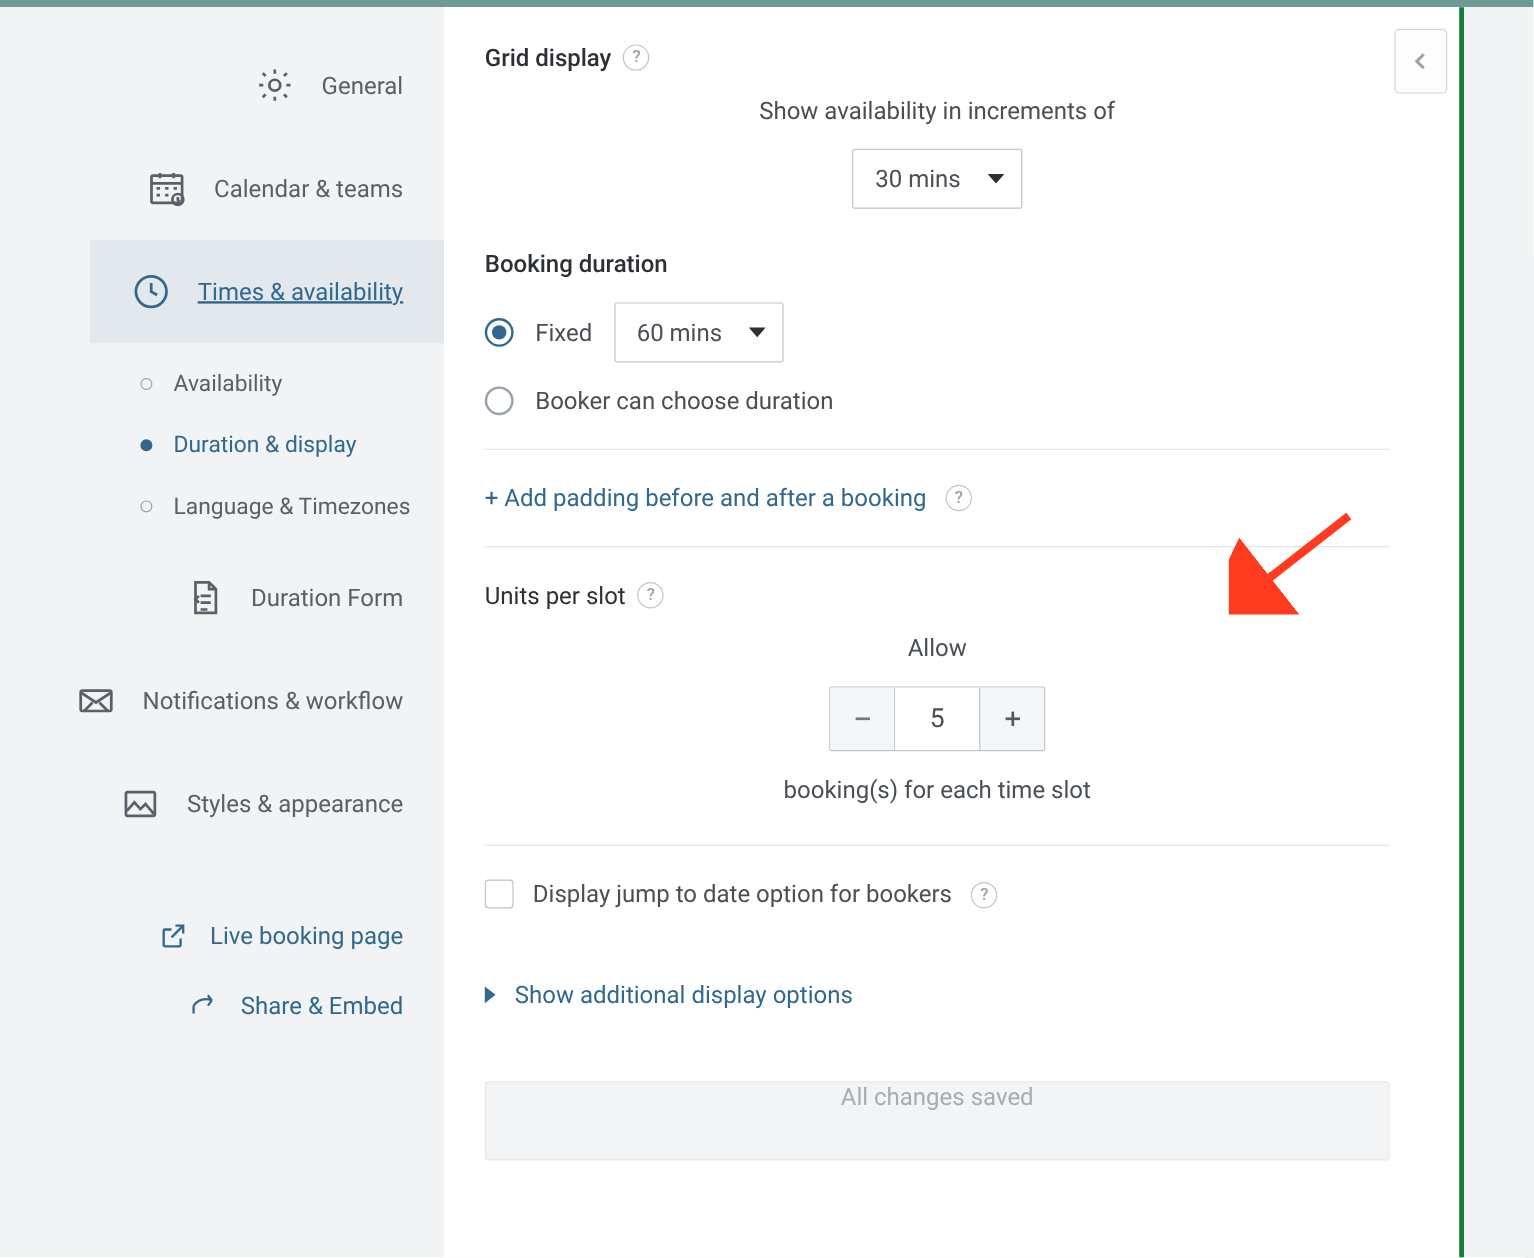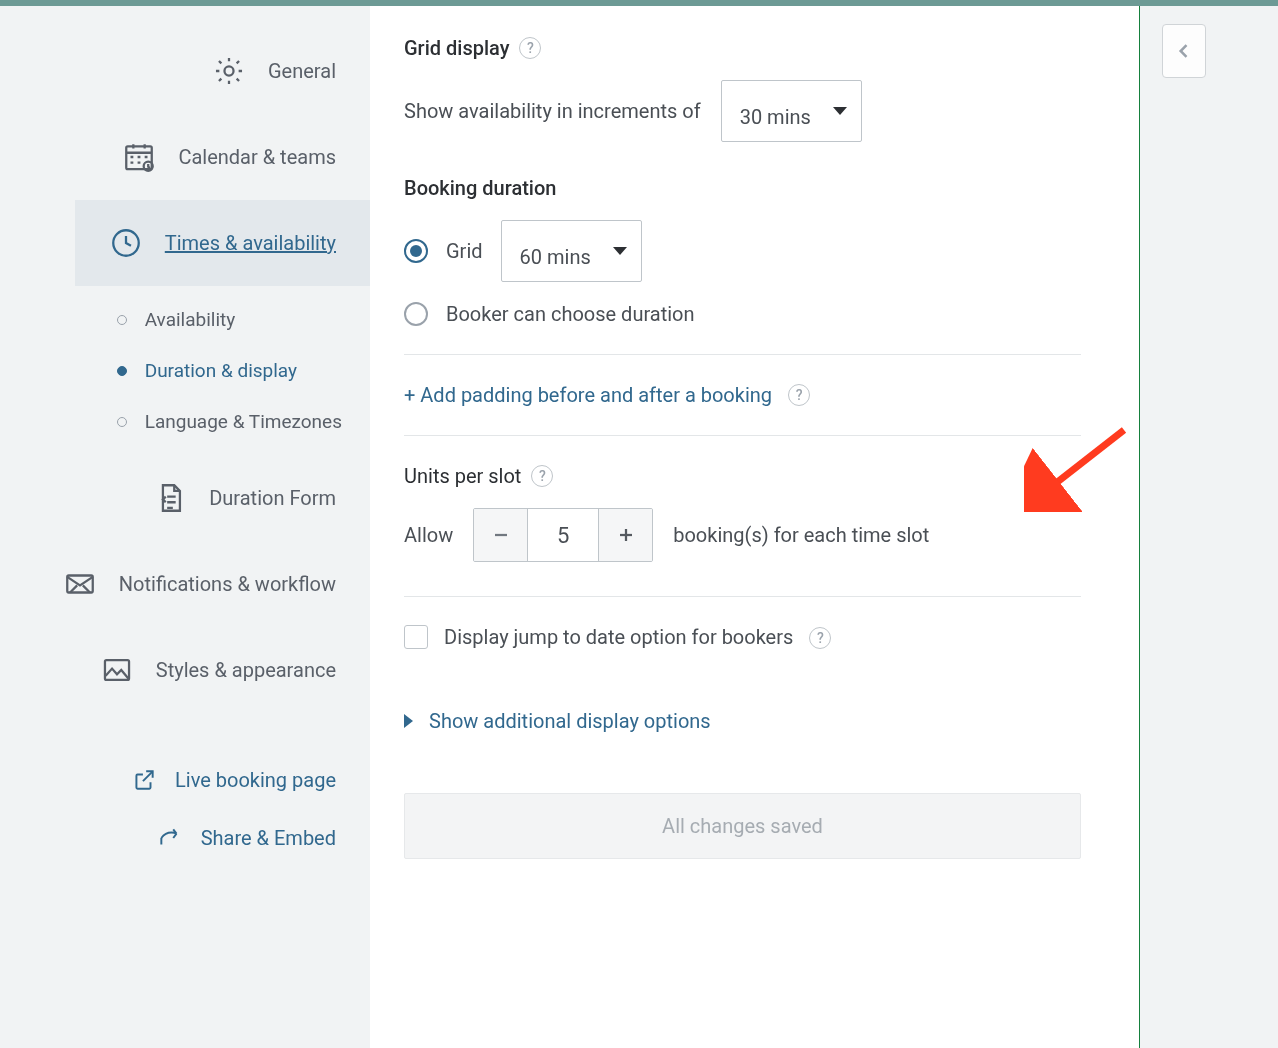--- a/index.html
+++ b/index.html
@@ -69,25 +69,25 @@
     color: #31688e;
     font-size: 20px;
     cursor: pointer;
   }
   .link-item svg { width: 26px; height: 26px; stroke: currentColor; fill: none; stroke-width: 1.8; }
 
   .main-wrapper { flex: 1; background:#f1f3f4; position: relative; }
   .panel {
     position: absolute;
     left: 0; top: 0;
-    width: 770px;
+    width: 850px;
     min-height: 1042px;
     background: #ffffff;
     padding: 30px 58px 40px 34px;
-    border-right: 1px solid #15803d;
+    border-right: 4px solid #15803d;
   }
   .collapse-arrow {
     position: absolute;
     top: 22px; right: -0px;
     transform: translateX(100%);
     width: 44px; height: 54px;
     border: 1px solid #d0d4d7;
     border-radius: 4px;
     background: #fdfdfd;
     display:flex;align-items:center;justify-content:center;
@@ -103,25 +103,25 @@
     display: flex; align-items: center; gap: 10px;
     margin-bottom: 20px;
   }
   .help-icon {
     width: 22px; height: 22px; border: 1.6px solid #bfc5ca; border-radius: 50%;
     color: #9aa2ab;
     font-size: 14px; display: inline-flex; align-items: center; justify-content: center;
     cursor: pointer;
     font-weight: 500;
   }
-  .row { display: flex; align-items: center; gap: 20px; margin-bottom: 34px; flex-wrap: wrap; }
+  .row { display: flex; align-items: center; gap: 20px; margin-bottom: 34px; flex-wrap: wrap; flex-direction: column; }
   .row-label { font-size: 20px; color: #4a4f55; }
   .select {
     border: 1px solid #bfc5ca;
-    padding: 24px 50px 12px 18px;
+    padding: 12px 50px 12px 18px;
     font-size: 20px; color: #4a4f55;
     border-radius: 2px;
     position: relative;
     cursor: pointer;
     display: inline-flex;
     align-items: center;
   }
   .select .caret {
     position: absolute; right: 14px; top: 50%; transform: translateY(-50%);
   }
@@ -160,21 +160,21 @@
   }
   .checkbox-row { display: flex; align-items: flex-end; gap: 16px; }
   .checkbox {
     width: 24px; height: 24px; border: 1.6px solid #bfc5ca; border-radius: 3px; cursor: pointer; flex-shrink:0;
   }
   .save-bar {
     margin-top: 60px;
     border: 1px solid #e6e8ea;
     background: #f3f4f5;
     height: 66px;
-    display: flex; align-items: center; justify-content: center;
+    display: flex; justify-content: center;
     color: #a6acb2;
     font-size: 20px;
     border-radius: 2px;
   }
   .caret {
     width: 0; height: 0;
     border-left: 7px solid transparent;
     border-right: 7px solid transparent;
     border-top: 8px solid #2c2f33;
     display:inline-block;
@@ -307,21 +307,21 @@
           <span class="caret"></span>
         </div>
       </div>
 
       <div class="section-title">
         <span>Booking duration</span>
       </div>
 
       <div class="radio-row">
         <span class="radio checked"></span>
-        <span class="radio-label">Grid</span>
+        <span class="radio-label">Fixed</span>
         <div class="select">
           <span>60 mins</span>
           <span class="caret"></span>
         </div>
       </div>
 
       <div class="radio-row" style="margin-bottom:8px;">
         <span class="radio"></span>
         <span class="radio-label">Booker can choose duration</span>
       </div>

